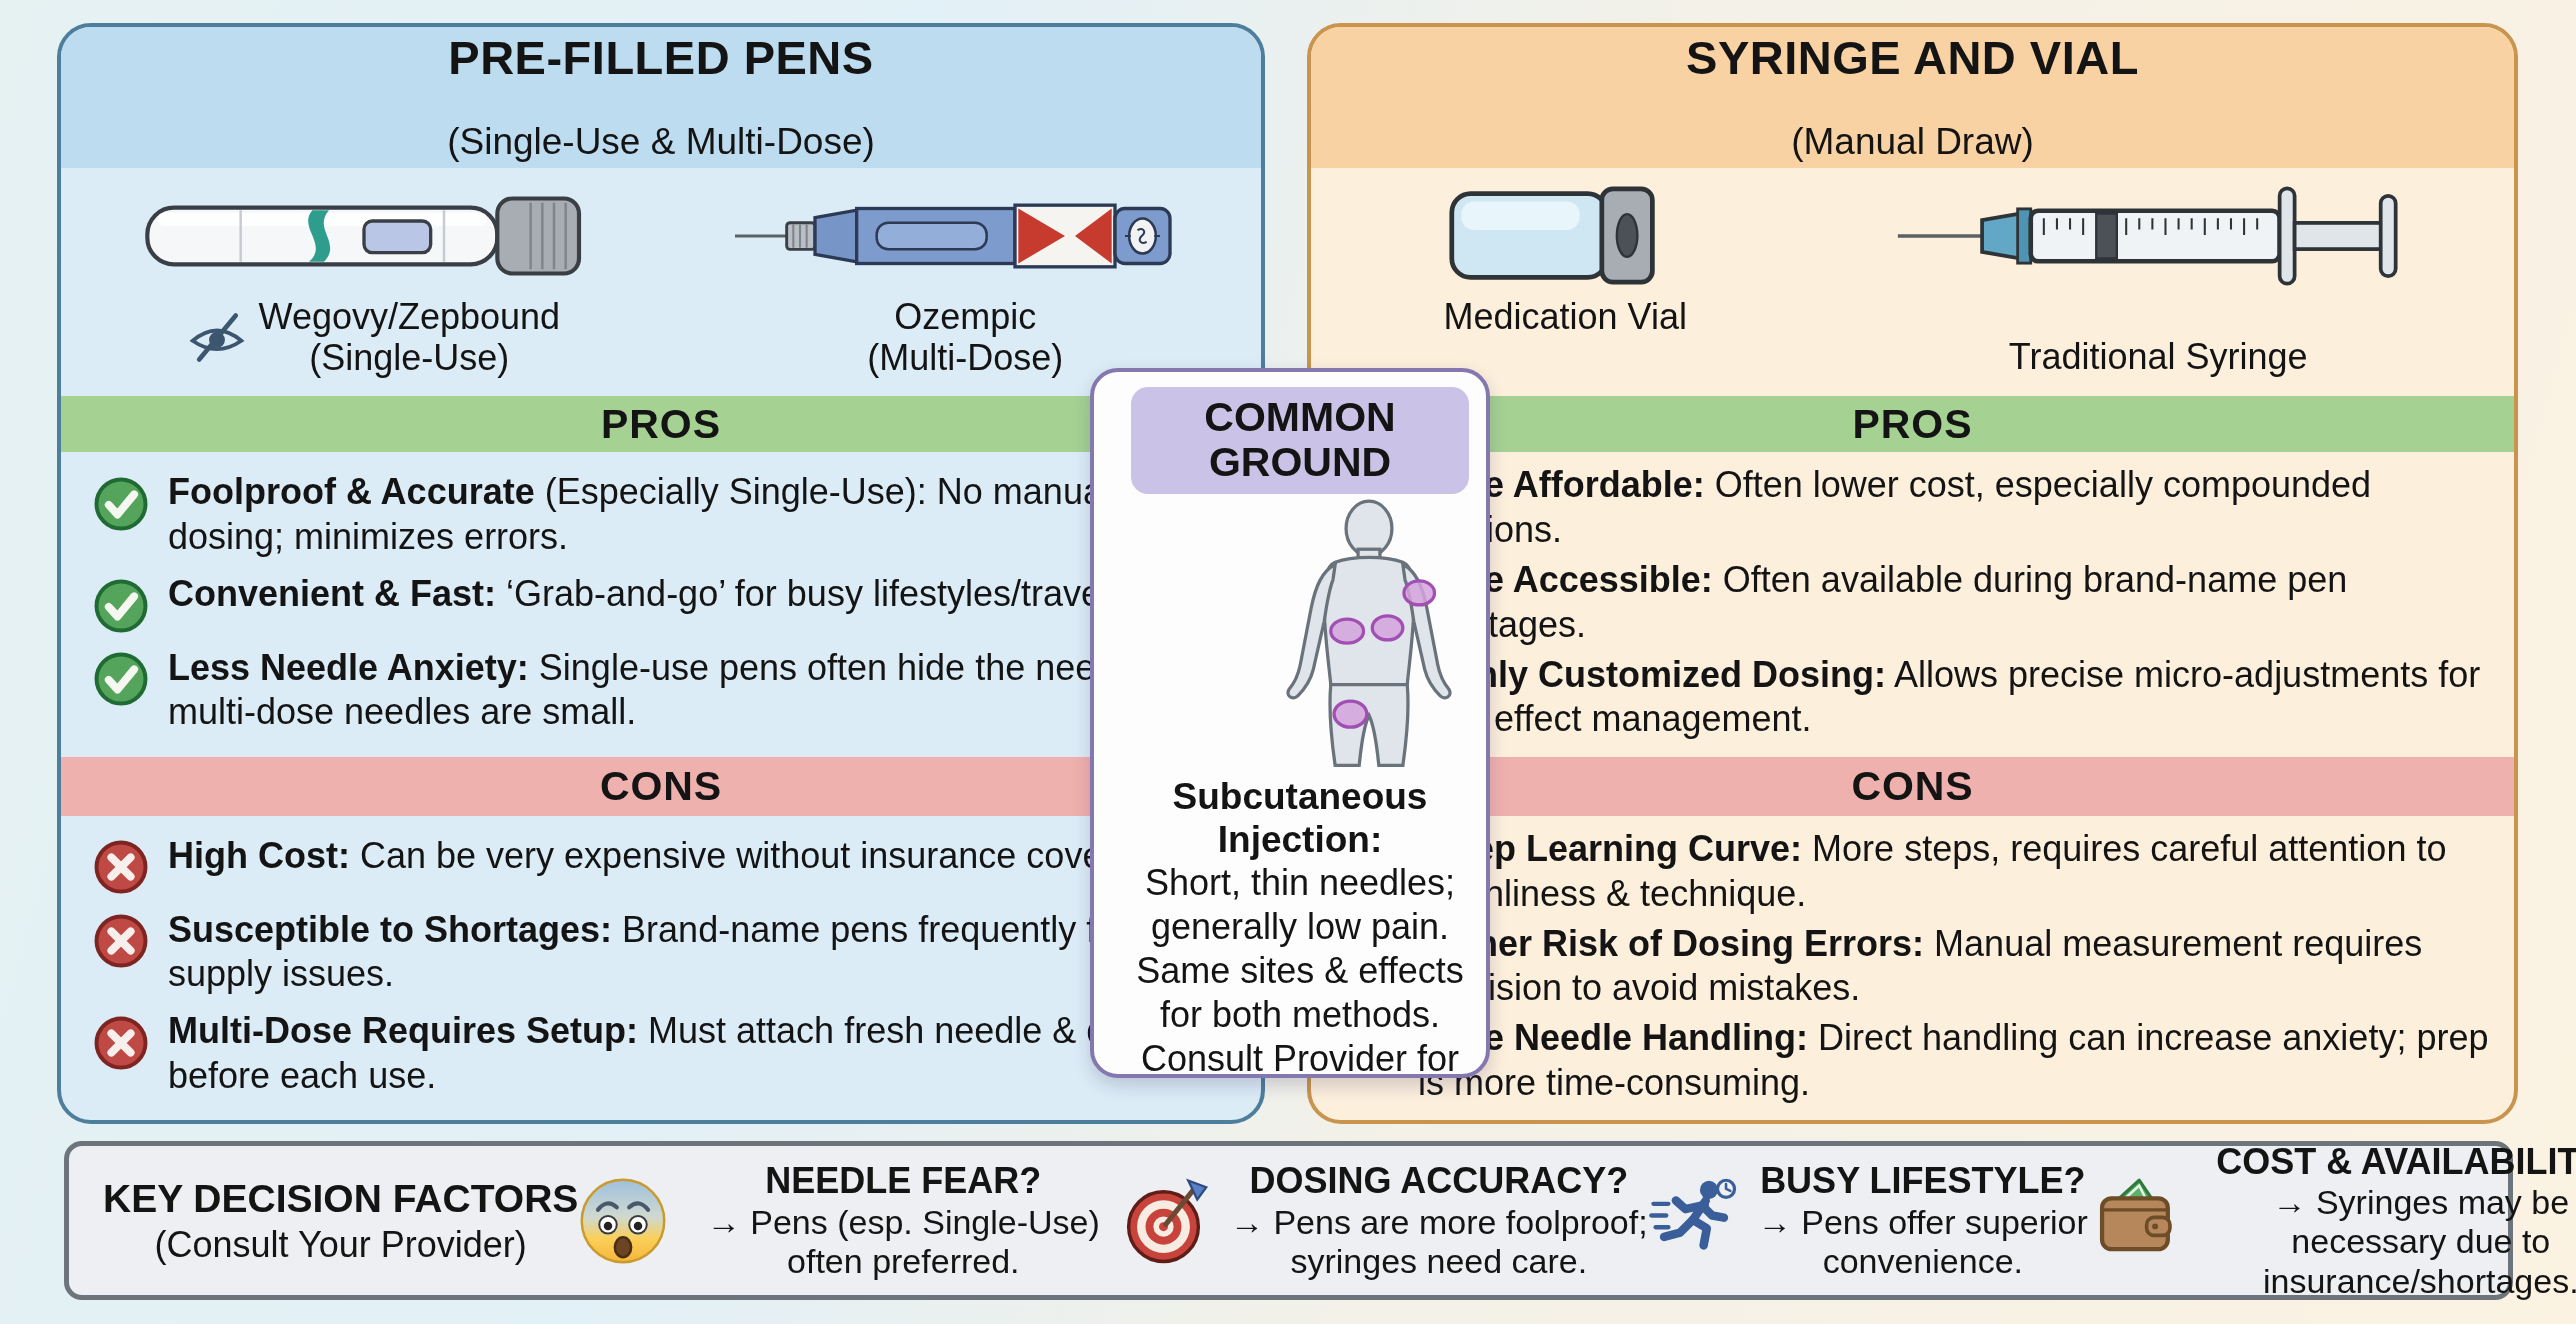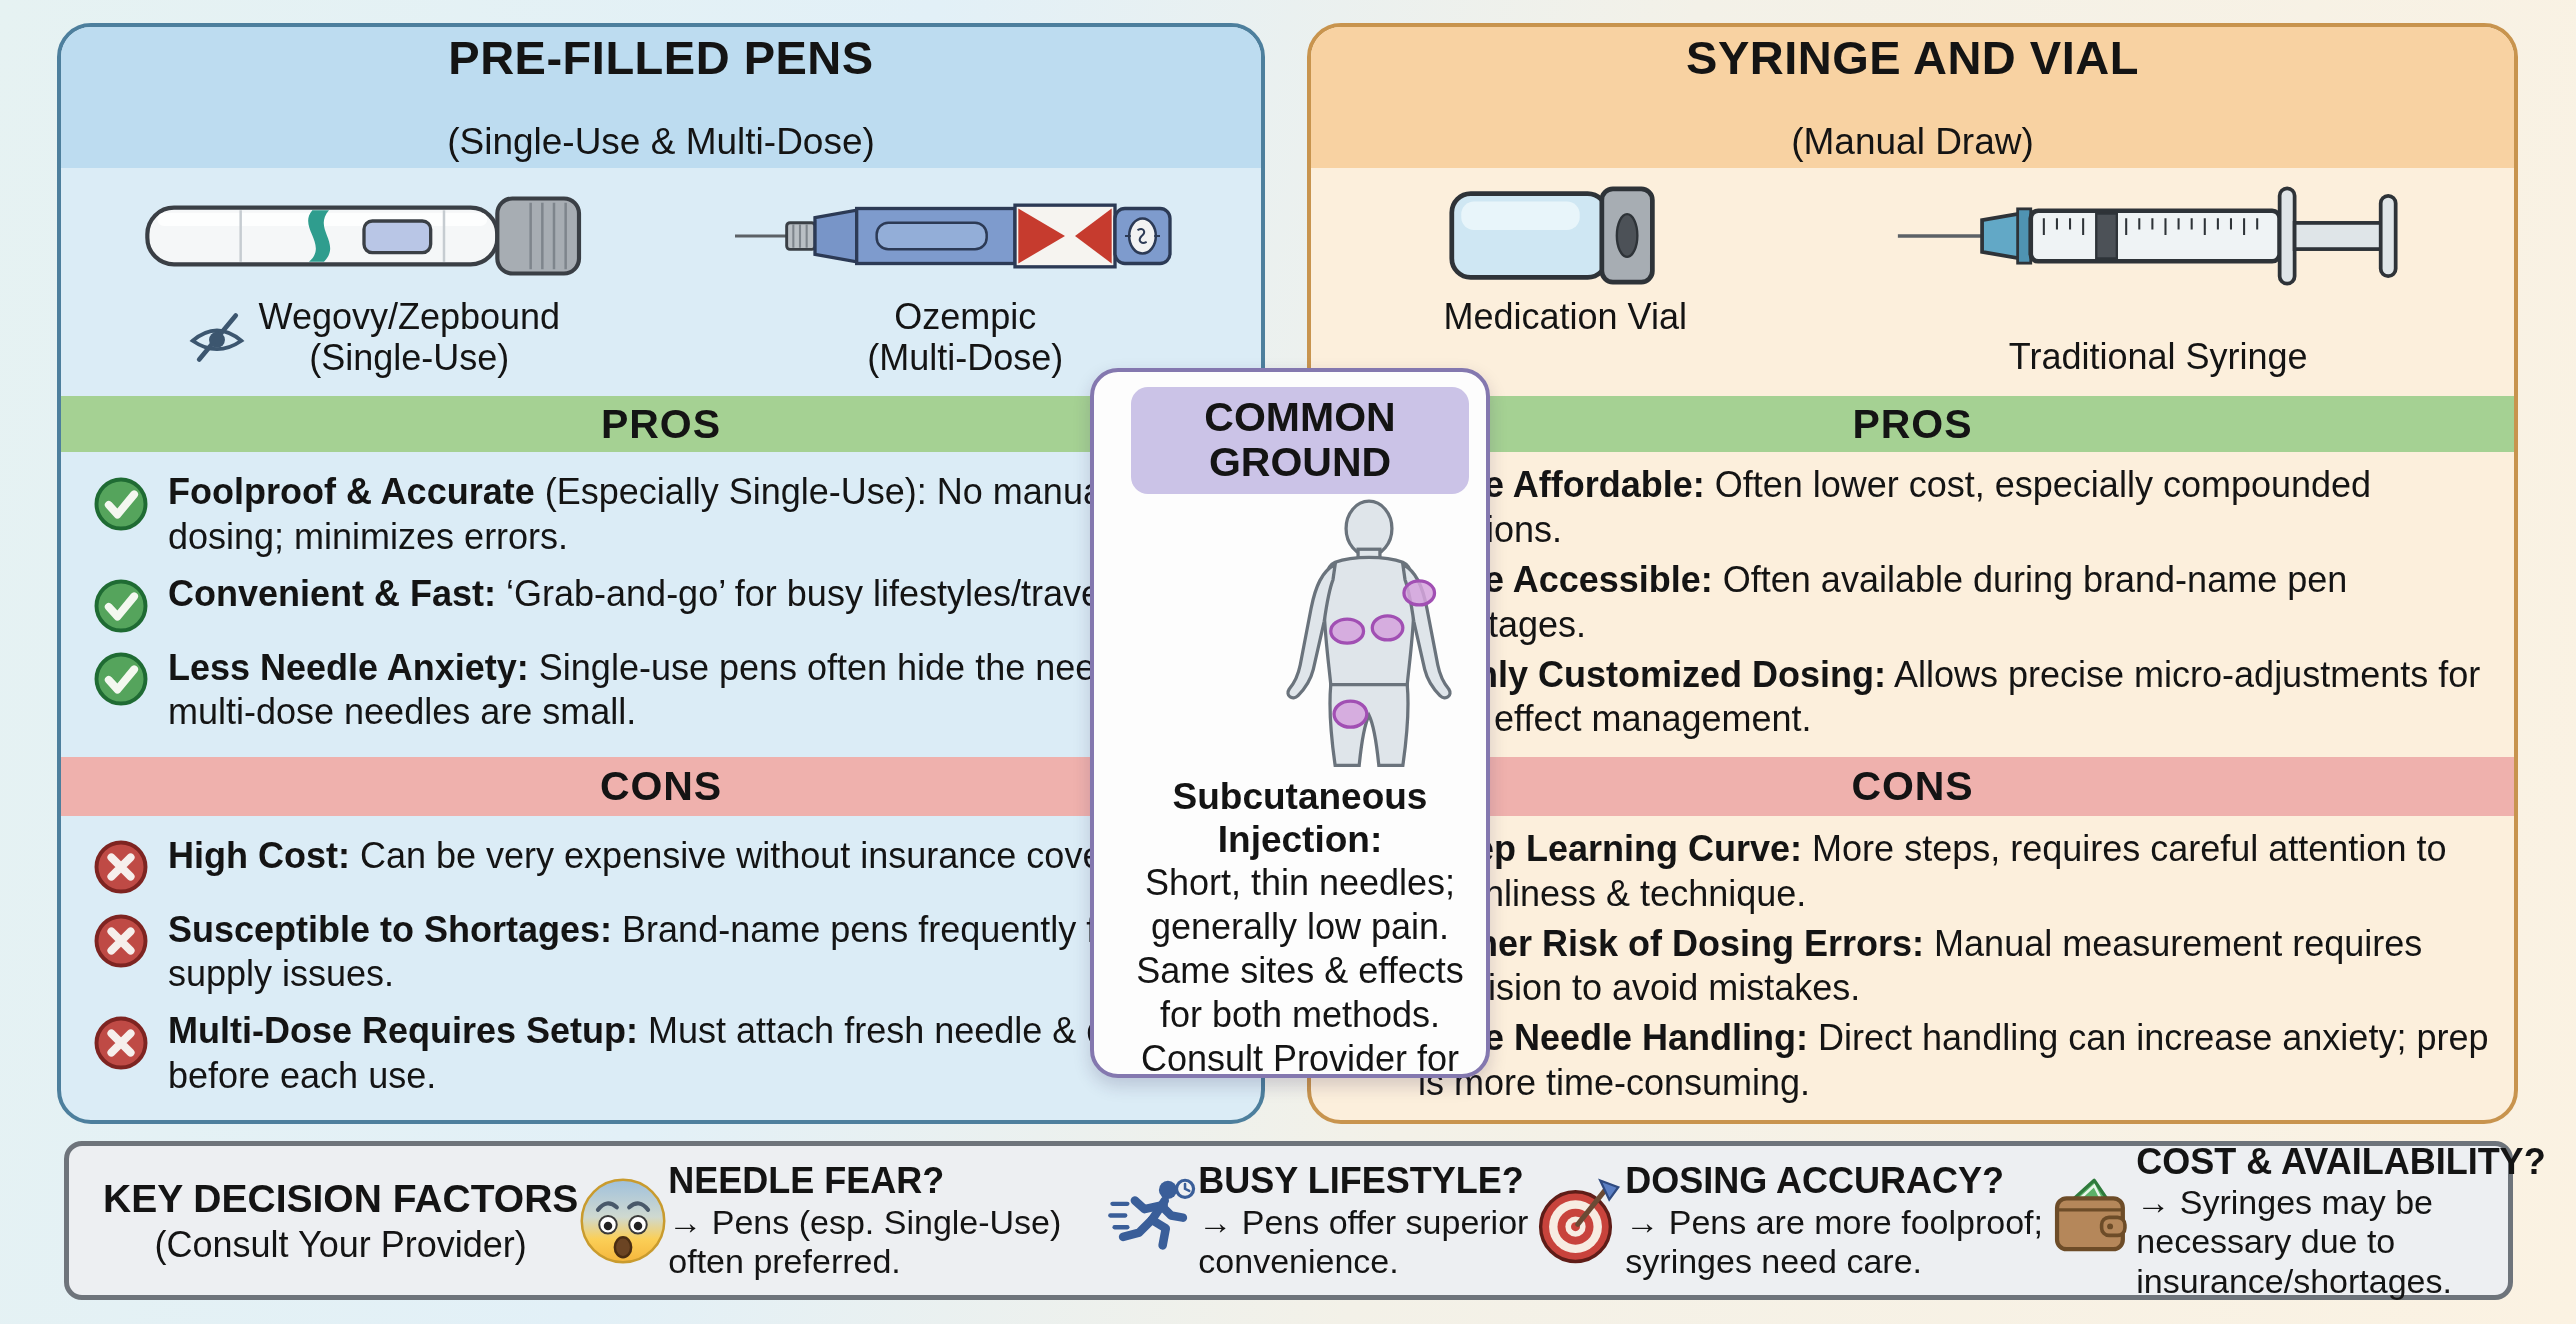--- a/index.html
+++ b/index.html
@@ -42,21 +42,21 @@
   .cg-art{width:234px;height:273px;flex:none;}
   .cg-lead{font-size:37px;font-weight:800;text-align:center;line-height:1.15;margin-top:3.7px;padding:0 37px;}
   .cg-body{font-size:36px;text-align:center;line-height:1.22;padding:0 11.2px;}
   
   .footer{position:absolute;left:64px;top:1141px;width:2449px;height:159px;box-sizing:border-box;
     background:#edeff2;border:5.6px solid #6e747b;border-radius:18px;
     display:flex;align-items:center;justify-content:space-between;padding:0 34px;}
   .footer-key{text-align:center;flex:none;}
   .footer-key-title{font-size:39px;font-weight:800;line-height:1.25;}
   .footer-key-sub{font-size:36px;line-height:1.15;}
-  .factor{display:flex;align-items:center;flex:none;}
+  .factor{display:flex;align-items:center;gap:15px;flex:none;text-align:center;}
   .factor-icon{width:90px;height:90px;flex:none;}
   .factor-heading{font-size:36px;font-weight:800;line-height:1.2;}
   .factor-text{font-size:34px;line-height:1.16;}
   .f1 .factor-text{max-width:440px;}
   .f2 .factor-text{max-width:337px;}
   .f3 .factor-text{max-width:421px;}
   .f4 .factor-text{max-width:449px;}
   .hidden-defs{position:absolute;width:0;height:0;overflow:hidden;}
 </style>
 </head>
@@ -383,38 +383,38 @@
     </div>
     <div class="factor f1">
       <svg class="factor-icon" viewBox="0 0 96 96" width="90" height="90">
           <use href="#sym-fear-face" width="96" height="96"></use>
         </svg>
       <div>
         <div class="factor-heading">NEEDLE FEAR?</div>
         <div class="factor-text">→ Pens (esp. Single-Use) often preferred.</div>
       </div>
     </div>
+    <div class="factor f3">
+      <svg class="factor-icon" viewBox="0 0 96 96" width="90" height="90">
+          <use href="#sym-target" width="96" height="96"></use>
+        </svg>
+      <div>
+        <div class="factor-heading">DOSING ACCURACY?</div>
+        <div class="factor-text">→ Pens are more foolproof; syringes need care.</div>
+      </div>
+    </div>
     <div class="factor f2">
       <svg class="factor-icon" viewBox="0 0 96 96" width="90" height="90">
           <use href="#sym-runner" width="96" height="82"></use>
         </svg>
       <div>
         <div class="factor-heading">BUSY LIFESTYLE?</div>
         <div class="factor-text">→ Pens offer superior convenience.</div>
       </div>
     </div>
-    <div class="factor f3">
-      <svg class="factor-icon" viewBox="0 0 96 96" width="90" height="90">
-          <use href="#sym-target" width="96" height="96"></use>
-        </svg>
-      <div>
-        <div class="factor-heading">DOSING ACCURACY?</div>
-        <div class="factor-text">→ Pens are more foolproof; syringes need care.</div>
-      </div>
-    </div>
     <div class="factor f4">
       <svg class="factor-icon" viewBox="0 0 96 96" width="90" height="90">
           <use href="#sym-wallet" width="96" height="86"></use>
         </svg>
       <div>
         <div class="factor-heading">COST &amp; AVAILABILITY?</div>
         <div class="factor-text">→ Syringes may be necessary due to insurance/shortages.</div>
       </div>
     </div>
   </footer>

